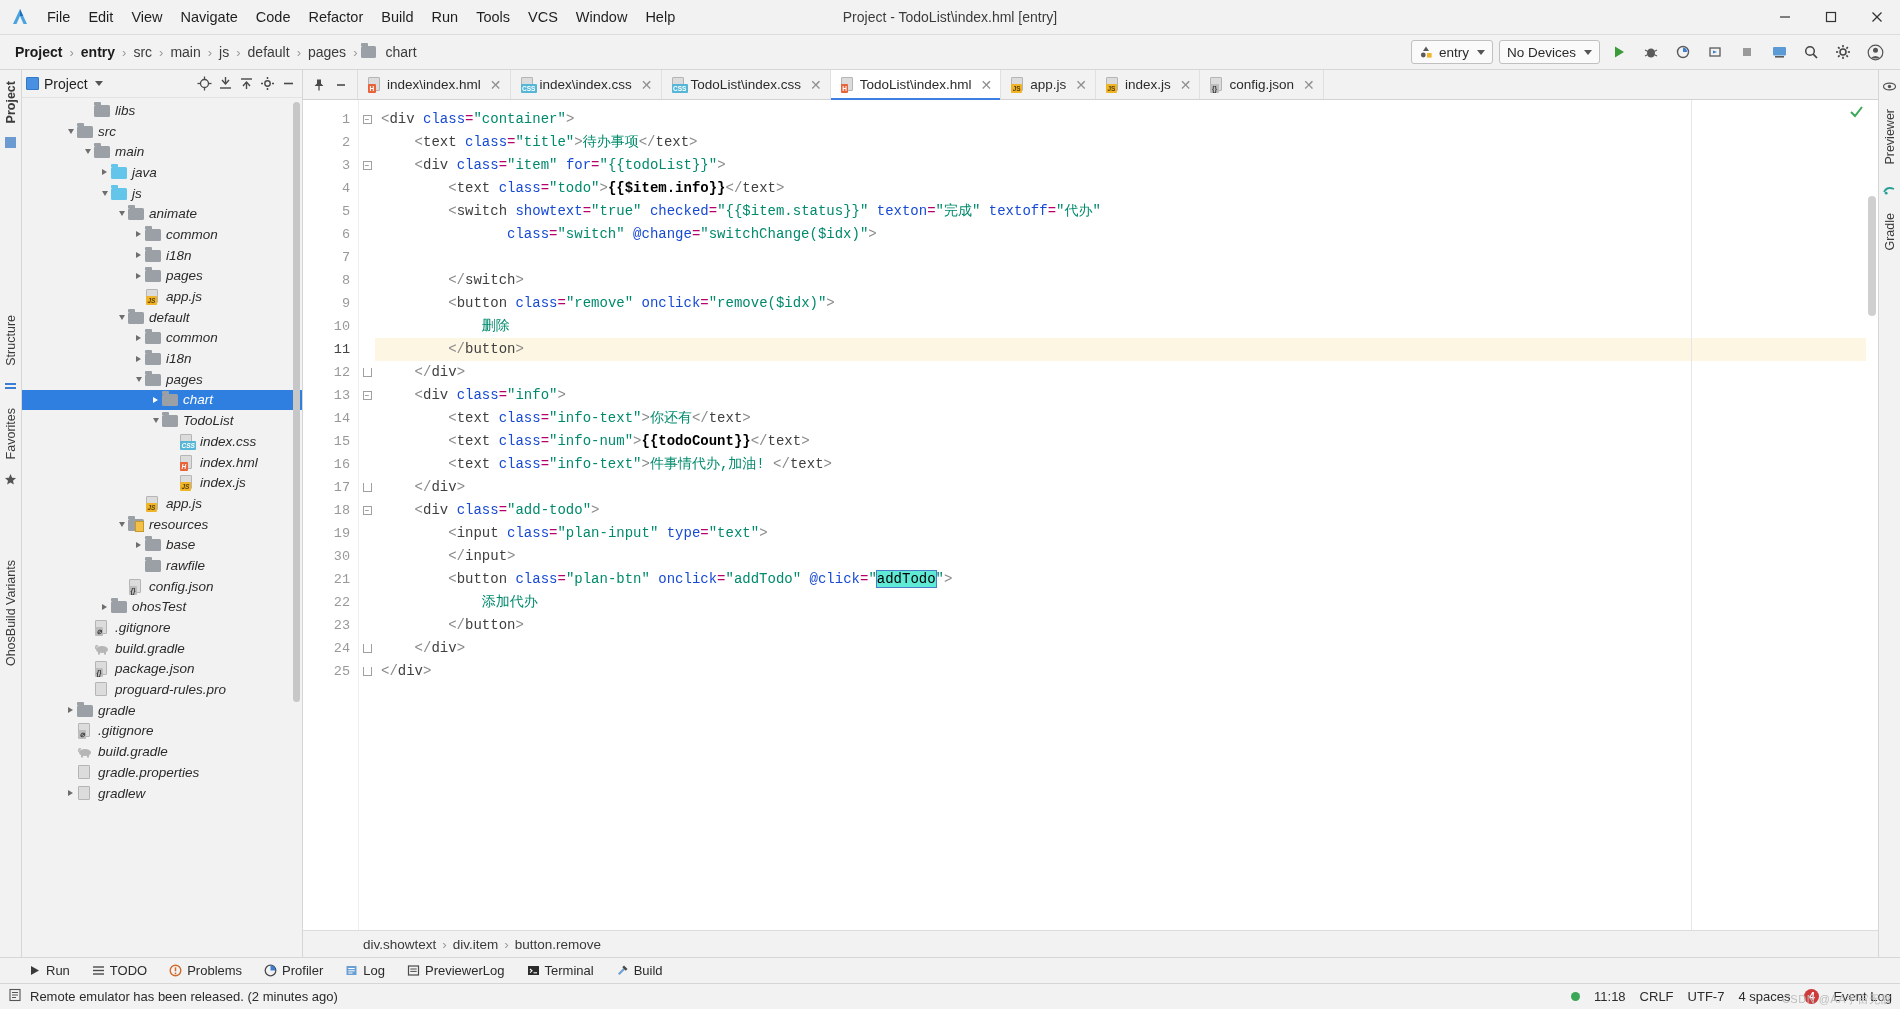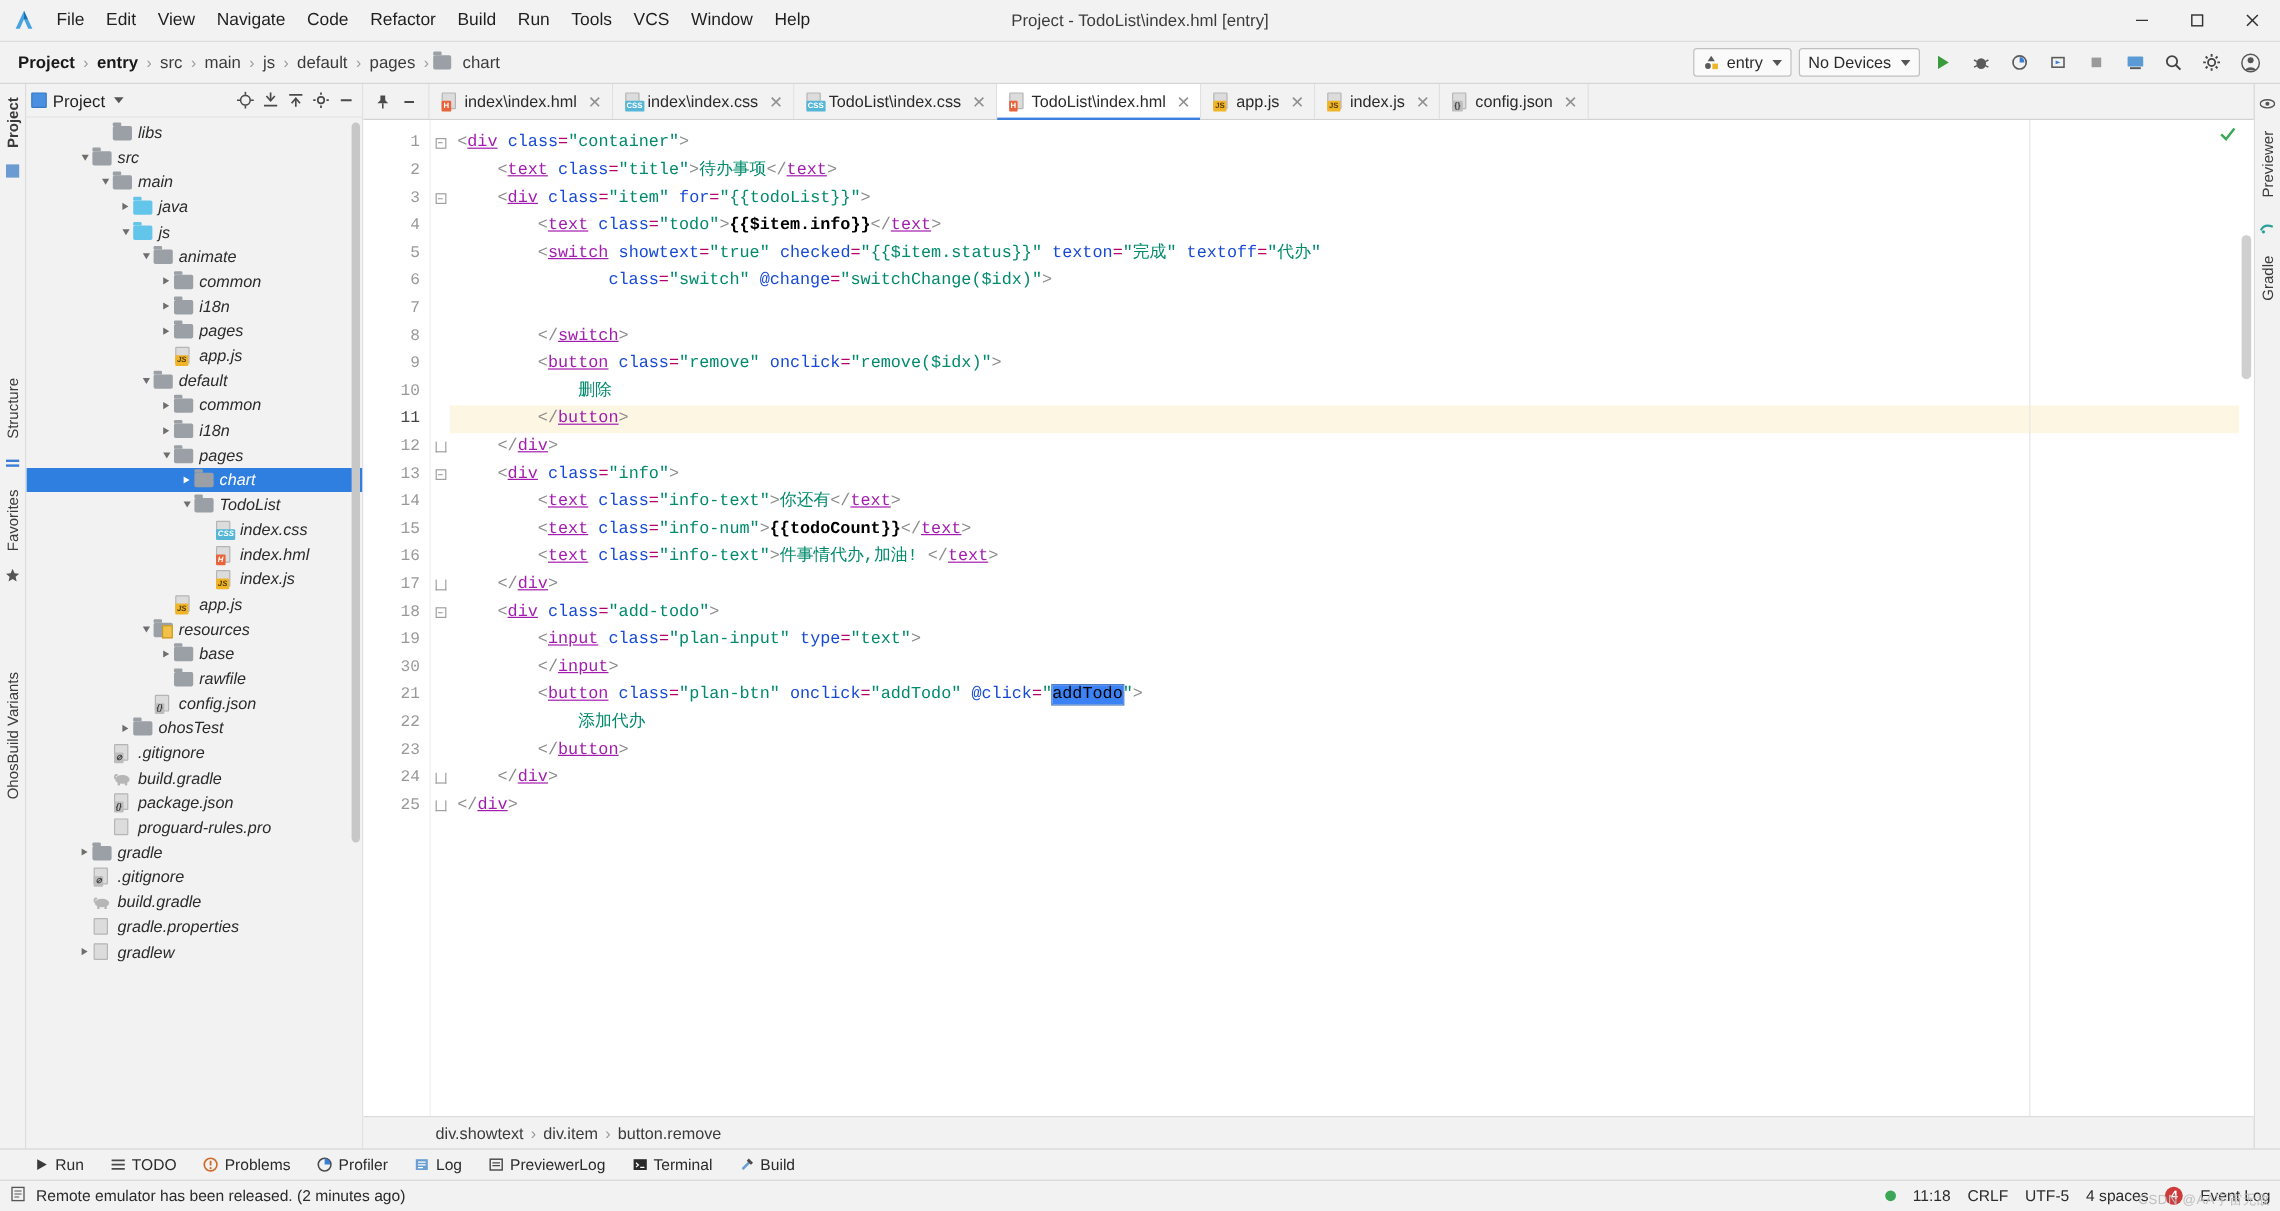--- a/index.html
+++ b/index.html
@@ -127,27 +127,27 @@
   .fold .fbox { width:9px;height:9px;border:1px solid #a0a0a0; color:#666; font-size:8px; line-height:7px; text-align:center; background:#fff;}
   .code {
     flex:1; padding-top:8px; font-family:"Liberation Mono", monospace; font-size:14px;
     line-height:23px; white-space:pre; overflow:hidden; position:relative; color:#000;
   }
   .cl { height:23px; padding-left:6px; }
   .cl.hl { background:#fdf6e3; }
 
   
   .t-punc { color:#8a8a8a; }
-  .t-tag  { color:#a21caf;text-decoration:underline; }
+  .t-tag  { color:#404040; }
   .t-attr { color:#174ad4; }
   .t-eq   { color:#b3006b; }
   .t-str  { color:#008a6c; }
   .t-mus  { color:#000000; font-weight:bold; }
   .t-cn   { color:#008a6c; }
-  .t-box  { outline:1px solid #4a7dc9; background:#3b82f6; }
+  .t-box  { outline:1px solid #4a7dc9; background:#5eead4; }
 
   .right-rail { width:22px; min-width:22px; background:#f2f2f2; border-left:1px solid #d6d6d6;
      display:flex; flex-direction:column; align-items:center; padding-top:4px;}
   .scroll-col { position:absolute; right:0px; top:0; bottom:0; width:12px; background:#fff; }
   .scroll-thumb{ position:absolute; right:2px; top:96px; width:8px; height:120px; background:#cfcfcf; border-radius:4px;}
   .check-mark { position:absolute; right:14px; top:4px; color:#3aa757; font-size:15px; }
   .editor-split { position:absolute; right:186px; top:0; bottom:0; width:1px; background:#e6e6e6;}
 
   
   .ed-crumb { height:27px; min-height:27px; display:flex; align-items:center; gap:3px;
@@ -1023,20 +1023,20 @@
           <line x1="4" y1="4.5" x2="10" y2="4.5" stroke="#555" stroke-width="1"></line>
           <line x1="4" y1="7" x2="10" y2="7" stroke="#555" stroke-width="1"></line>
           <line x1="4" y1="9.5" x2="8" y2="9.5" stroke="#555" stroke-width="1"></line>
         </svg>
     </span>
     <span>Remote emulator has been released. (2 minutes ago)</span>
     <span class="st-right">
       <span class="dot-green"></span>
       <span>11:18</span>
       <span>CRLF</span>
-      <span>UTF-5</span>
+      <span>UTF-7</span>
       <span>4 spaces</span>
       <span class="evt-badge">4</span>
       <span>Event Log</span>
     </span>
     <span class="watermark">CSDN @AA宇宙无敌</span>
   </div>
 </div>
 
 </body></html>

